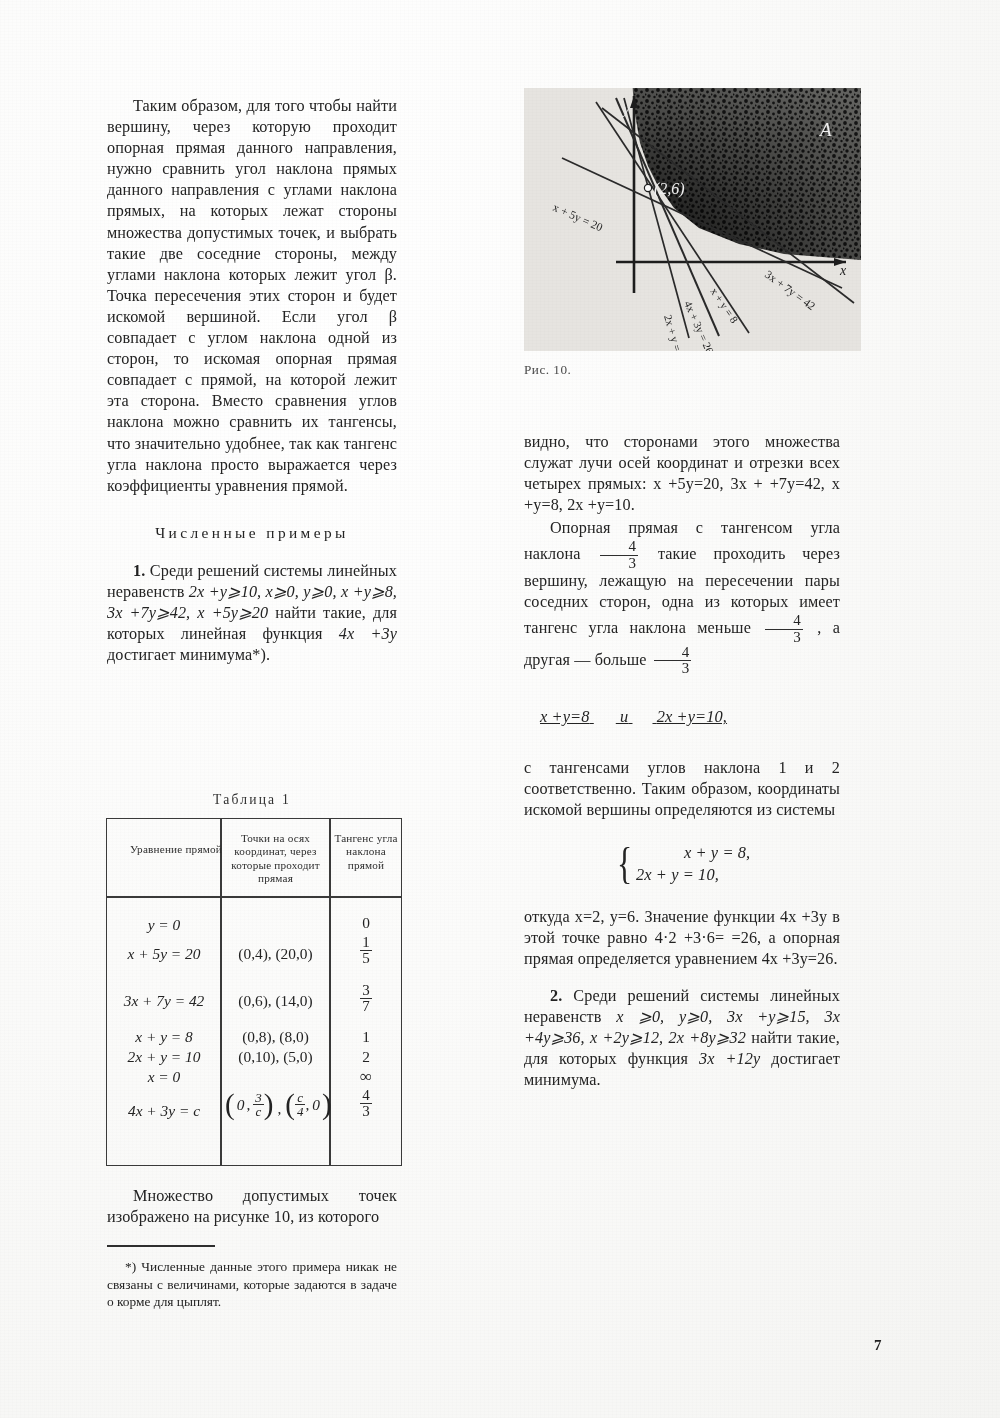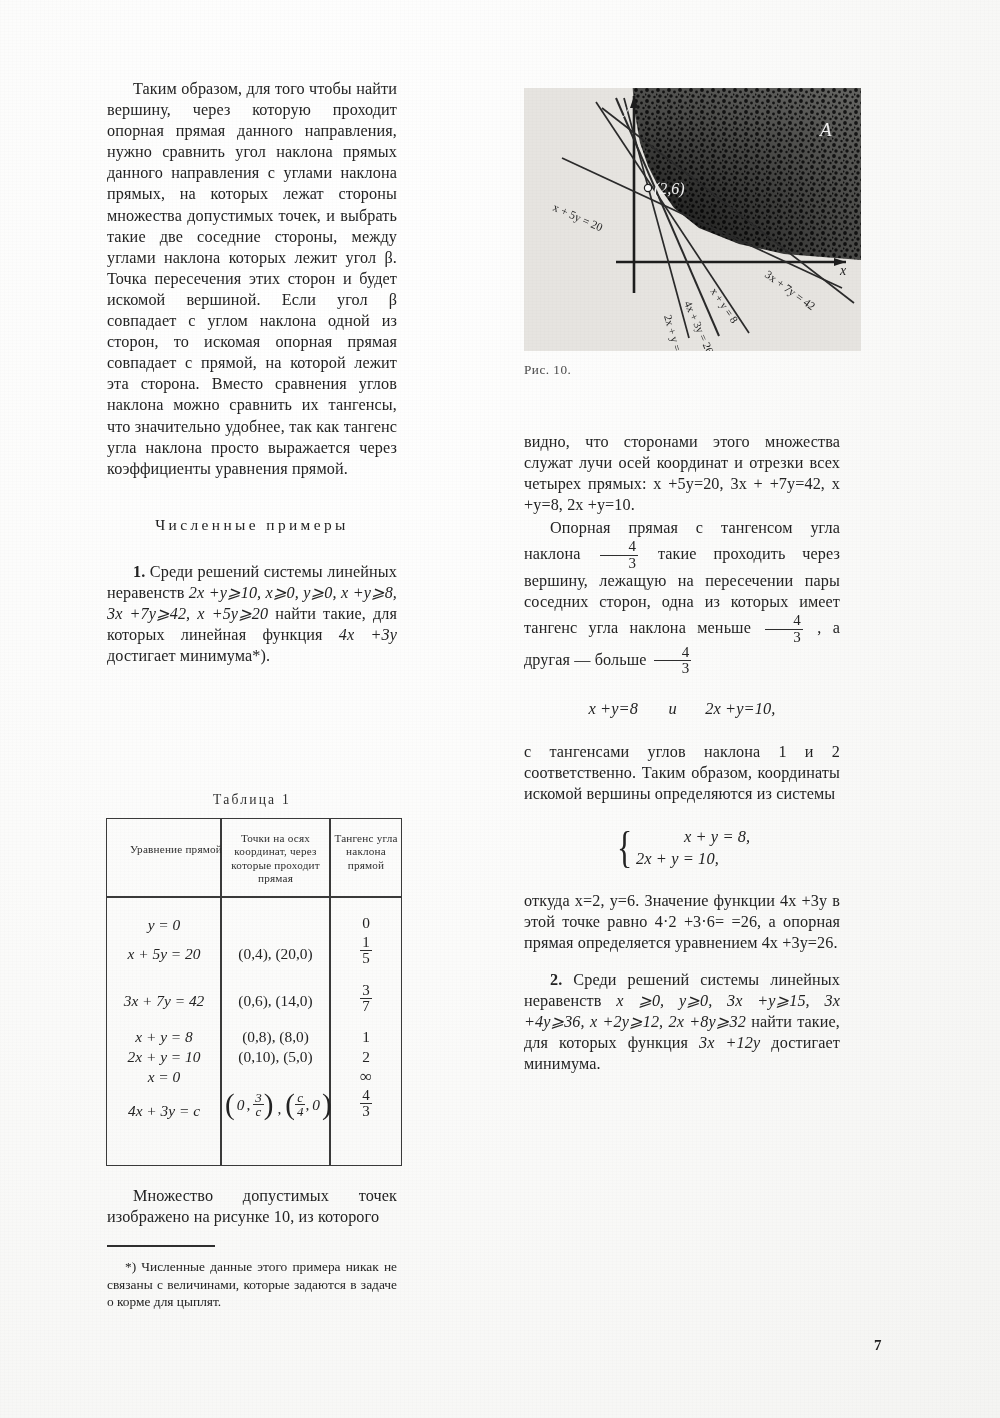--- a/index.html
+++ b/index.html
@@ -35,21 +35,21 @@
 
   p{margin:0;}
   p.ind{text-indent:26px;}
   .gap{height:14px;}
   .gap-s{height:8px;}
   .gap-l{height:21px;}
 
   
   .section-head{
     text-align:center;font-size:15.4px;letter-spacing:3.4px;
-    margin:13px;
+    margin:4px;
   }
 
   i,.it{font-style:italic;}
 
   
   #figure-wrap{position:absolute;left:524px;top:88px;width:337px;height:263px;}
   #figure{
     position:absolute;inset:0;
     background:linear-gradient(160deg,#e9e8e4 0%,#e2e1dd 50%,#dedcd8 100%);
     overflow:hidden;
@@ -79,21 +79,21 @@
   }
   .cellblk{position:absolute;text-align:center;font-size:15.4px;line-height:20px;}
   .frac{display:inline-block;vertical-align:middle;text-align:center;line-height:1.02;font-size:15px;}
   .frac .num{display:block;padding:0 2px;}
   .frac .den{display:block;border-top:1.4px solid #2e2e2e;padding:0 2px;}
   .frac.small{font-size:13px;}
   .pargroup{display:inline-flex;align-items:center;}
   .paren{font-size:29px;line-height:.8;font-family:"Liberation Serif",serif;}
 
   
-  .dmath{text-align:center;font-size:16.4px;margin:8px;}
+  .dmath{font-size:16.4px;margin:16px;text-decoration:underline;}
 
   
   .system{display:flex;justify-content:center;align-items:center;}
   .brace{
     font-size:44px;line-height:.74;font-family:"Liberation Serif",serif;
     margin-right:1px;transform:scaleX(.72);
   }
   .sysrows{display:inline-block;text-align:left;font-size:16.4px;line-height:22px;}
 
   
@@ -105,21 +105,21 @@
   #pageno{
     position:absolute;left:874px;top:1337px;font-size:15px;font-weight:bold;color:#222;
   }
   .fig-label{font-family:"Liberation Serif",serif;}
 </style>
 </head>
 <body>
 
 <div id="page">
 
-  <div class="col" id="col-left" style="top:79px;">
+  <div class="col" id="col-left" style="top:96px;">
 
     <p class="ind">Таким образом, для того чтобы найти вершину, через которую проходит опорная прямая данного направления, нужно сравнить угол наклона прямых данного направления с углами наклона прямых, на которых лежат стороны множества допустимых точек, и выбрать такие две соседние стороны, между углами наклона которых лежит угол β. Точка пересечения этих сторон и будет искомой вершиной. Если угол β совпадает с углом наклона одной из сторон, то искомая опорная прямая совпадает с прямой, на которой лежит эта сторона. Вместо сравнения углов наклона можно сравнить их тангенсы, что значительно удобнее, так как тангенс угла наклона просто выражается через коэффициенты уравнения прямой.</p>
 
     <div class="gap-l"></div>
 
     <p class="section-head">Численные примеры</p>
 
     <div class="gap"></div>
 
     <p class="ind">

